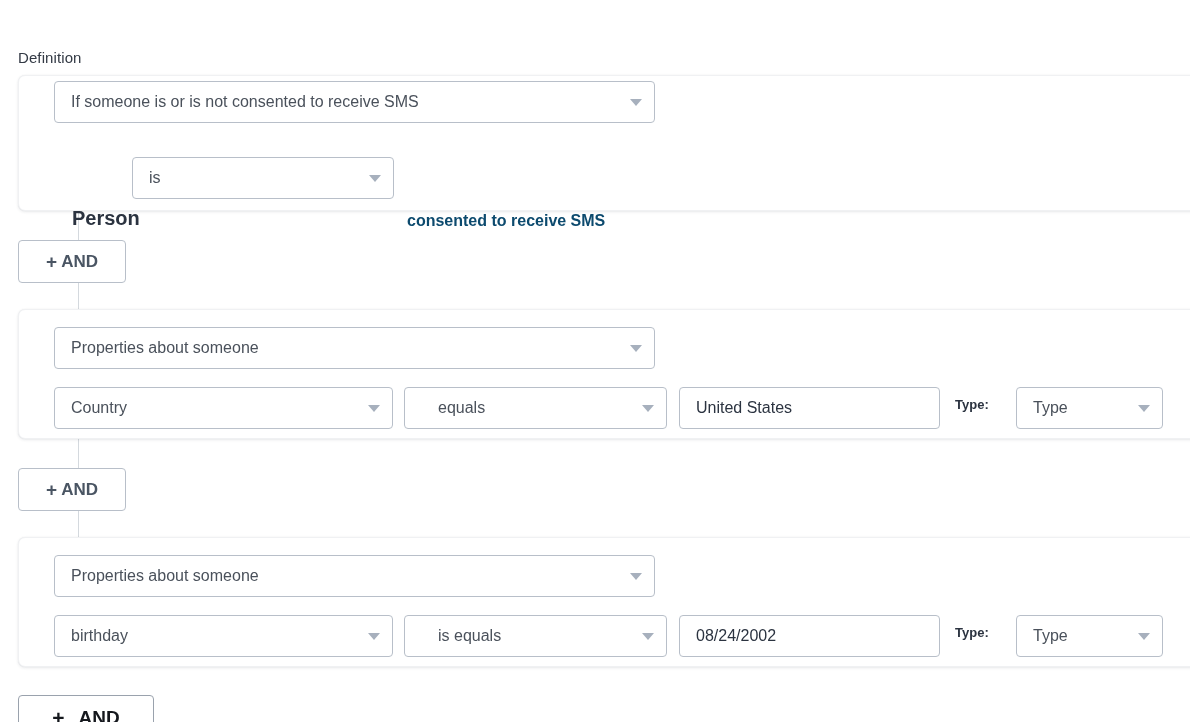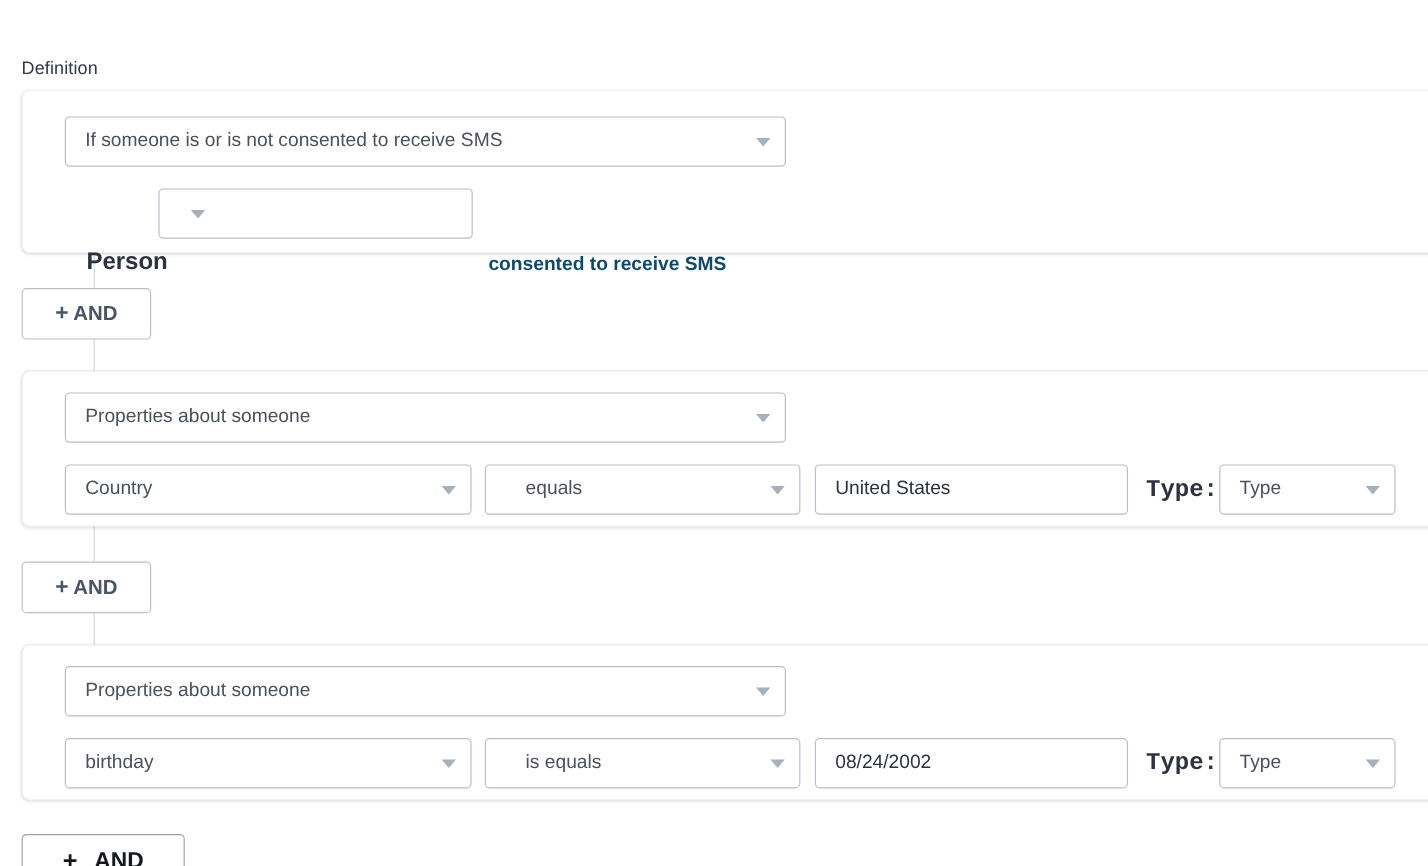--- a/index.html
+++ b/index.html
@@ -81,21 +81,21 @@
   .caret {
     flex: 0 0 auto;
     width: 0; height: 0;
     margin-left: 10px;
     border-left: 6px solid transparent;
     border-right: 6px solid transparent;
     border-top: 7px solid #a7b0bd;
   }
 
   
-  .c1-top   { left: 35px;  top: 21px;  width: 601px; }
+  .c1-top   { left: 35px;  top: 5px;  width: 601px; }
   .c1-person-label {
     position: absolute;
     left: 53px; top: 131px;
     font-size: 20px;
     font-weight: bold;
     color: #2b3340;
   }
   .c1-is    { left: 113px; top: 81px;  width: 262px; }
   .c1-tail {
     position: absolute;
@@ -107,24 +107,23 @@
   }
 
   
   .r-top     { left: 35px;  top: 17px;  width: 601px; }
   .r-field   { left: 35px;  top: 77px;  width: 339px; }
   .r-op      { left: 385px; top: 77px;  width: 263px; padding-left: 33px; }
   .r-value   { left: 660px; top: 77px;  width: 261px; }
   .r-type-label {
     position: absolute;
     left: 936px; top: 87px;
-    font-size: 20px;
+    font-size: 13px;
     font-weight: bold;
     color: #2b3340;
-    font-family: Liberation Mono, monospace;
   }
   .r-type    { left: 997px; top: 77px;  width: 147px; }
 
   
   .ctrl.textinput { padding-right: 16px; }
 
   
   .and-btn {
     position: absolute;
     background: #ffffff;
@@ -172,20 +171,21 @@
   <div class="cond-card card-1">
 
     <div class="ctrl c1-top">
       <span class="val">If someone is or is not consented to receive SMS</span>
       <span class="caret"></span>
     </div>
 
     <div class="c1-person-label">Person</div>
 
     <div class="ctrl c1-is">
+      <span class="val">is</span>
       <span class="caret"></span>
     </div>
 
     <div class="c1-tail">consented to receive SMS</div>
   </div>
 
   <div class="and-btn and-small and-1">
     <span class="plus">+</span>
     <span>AND</span>
   </div>

